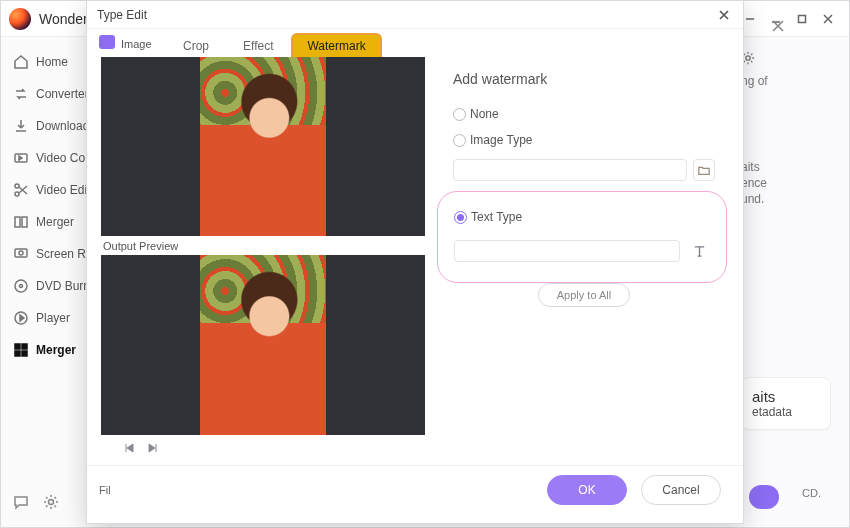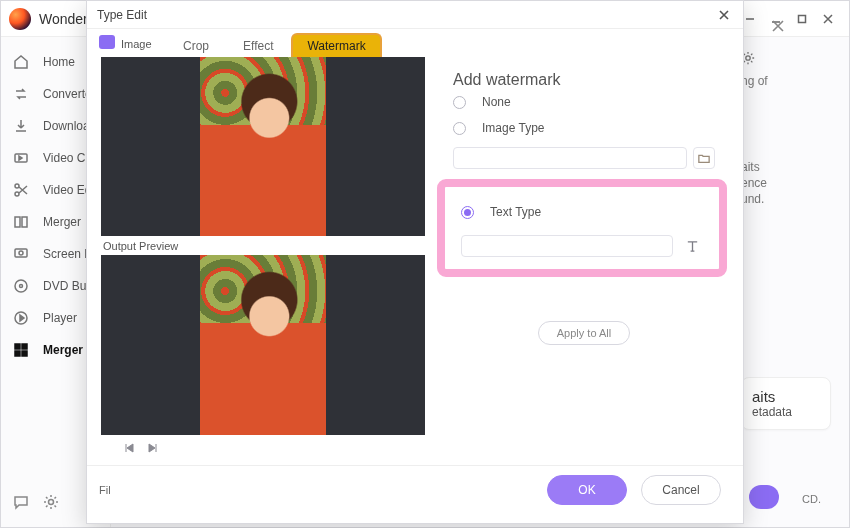--- a/index.html
+++ b/index.html
@@ -9,37 +9,37 @@
 .main-window{position:absolute;inset:0;background:#fff;border:1px solid #d9d9de;display:flex;flex-direction:column}
 .titlebar{height:36px;display:flex;align-items:center;padding:0 8px;border-bottom:1px solid #eee;background:#fff}
 .titlebar .logo{width:22px;height:22px;border-radius:50%;background:radial-gradient(circle at 30% 30%,#ffa24b,#ff5722 40%,#1c0a33 80%);margin-right:8px}
 .titlebar .title{font-size:14px;color:#333}
 .titlebar .spacer{flex:1}
 .win-btn{width:26px;height:26px;display:flex;align-items:center;justify-content:center;color:#666;border-radius:4px;cursor:pointer}
 .win-btn svg{width:10px;height:10px;stroke:#666;fill:none;stroke-width:1.5}
 
 .main-body{flex:1;display:flex;min-height:0}
 .sidebar{width:110px;background:#fbfbfc;border-right:1px solid #eee;padding:10px 0;display:flex;flex-direction:column;gap:2px}
-.side-item{display:flex;align-items:center;gap:14px;height:30px;padding:0 12px;color:#555;cursor:pointer;white-space:nowrap;overflow:hidden}
+.side-item{display:flex;align-items:center;gap:7px;height:30px;padding:0 12px;color:#555;cursor:pointer;white-space:nowrap;overflow:hidden}
 .side-item.active{color:#111;font-weight:600}
 .side-item .si-icon{width:16px;height:16px;display:flex;align-items:center;justify-content:center;flex:0 0 16px}
 .side-item .si-icon svg{width:16px;height:16px;stroke:#777;fill:none;stroke-width:1.5}
 .side-item.active .si-icon svg{stroke:#111;fill:#111}
 .sidebar .filler{flex:1}
 .sidebar .bottom-icons{display:flex;gap:14px;padding:0 12px 4px}
 .sidebar .bottom-icons svg{width:16px;height:16px;stroke:#888;fill:none;stroke-width:1.5}
 
 
 .bg-content{flex:1;position:relative;background:#fbfbfd}
 .bg-panel{position:absolute;right:18px;top:14px;width:90px;color:#777;font-size:12px;line-height:16px}
 .bg-panel .gear{width:14px;height:14px;stroke:#777;fill:none;stroke-width:1.5;margin-bottom:4px}
 .bg-data-card{position:absolute;right:18px;top:340px;width:90px;border:1px solid #eee;border-radius:8px;background:#fff;padding:10px 10px;color:#555;font-size:12px;box-shadow:0 1px 2px rgba(0,0,0,.03)}
 .bg-data-card .big{font-size:15px;color:#333}
 .bg-pill{position:absolute;right:70px;bottom:18px;width:30px;height:24px;border-radius:14px;background:#8b6cf3}
-.bg-cd{position:absolute;right:28px;bottom:22px;color:#777;font-size:11px}
+.bg-cd{position:absolute;right:28px;bottom:28px;color:#777;font-size:11px}
 
 
 .modal-shadow{position:absolute;left:86px;top:0;width:658px;height:524px;background:#fff;border:1px solid #d9d9de;box-shadow:0 6px 24px rgba(0,0,0,.18)}
 .modal-header{height:28px;display:flex;align-items:center;padding:0 10px;font-size:12px;color:#444;border-bottom:1px solid #eee}
 .modal-header .spacer{flex:1}
 .modal-close{width:18px;height:18px;display:flex;align-items:center;justify-content:center;cursor:pointer}
 .modal-close svg{width:10px;height:10px;stroke:#555;fill:none;stroke-width:1.6}
 
 .tabs-row{display:flex;gap:2px;padding:4px 10px 0 34px;height:28px;position:relative}
 .purple-box{position:absolute;left:12px;top:6px;width:16px;height:14px;border-radius:3px;background:#8b6cf3}
@@ -58,37 +58,37 @@
   repeating-radial-gradient(circle at 20% 20%,#d24a2a 0 4px,#6a7d3b 4px 12px,#9fae58 12px 20px);
   filter:saturate(1.05)}
 .preview-label{height:20px;font-size:11px;color:#555;padding:4px 2px 0;background:#fff}
 .preview-sel{position:absolute;left:14px;top:56px;width:auto}
 .thumb{width:18px;height:80px;border:2px solid #8b6cf3;border-radius:3px;margin-top:14px;background:linear-gradient(180deg,#ddd,#aaa)}
 .player-controls{height:32px;display:flex;align-items:center;gap:12px;padding:0 22px}
 .player-controls svg{width:12px;height:12px;fill:#8a8a92;stroke:#8a8a92}
 
 
 .wm-panel{flex:1;padding:14px 28px 0 28px;position:relative}
-.wm-title{font-size:16px;color:#555;}
-.radio-row{display:flex;align-items:center;gap:16px;height:26px;color:#555;cursor:pointer}
+.wm-title{font-size:14px;color:#555;margin-bottom:14px}
+.radio-row{display:flex;align-items:center;gap:4px;height:26px;color:#555;cursor:pointer}
 .radio{width:13px;height:13px;border:1.5px solid #b7b7c2;border-radius:50%;display:inline-flex;align-items:center;justify-content:center}
 .radio.sel{border-color:#8b6cf3}
 .radio.sel::after{content:"";width:7px;height:7px;border-radius:50%;background:#8b6cf3}
 .file-row{display:flex;align-items:center;gap:6px;margin:6px 0 10px 0}
 .file-input{flex:1;height:22px;border:1px solid #e3e3ea;border-radius:4px;background:#fff}
 .folder-btn{width:22px;height:22px;border:1px solid #e3e3ea;border-radius:4px;display:flex;align-items:center;justify-content:center;cursor:pointer}
 .folder-btn svg{width:12px;height:12px;fill:none;stroke:#9a8b7a;stroke-width:1.5}
 
-.text-block{border:8px solid #f9a8d4;border-radius:9px;padding:12px 16px 12px;margin-top:4px;margin-left:-16px;margin-right:-12px}
+.text-block{border:1px solid #f9a8d4;border-radius:20px;padding:12px 16px 20px;margin-top:4px;margin-left:-16px;margin-right:-12px}
 .text-row{display:flex;align-items:center;gap:8px;margin-top:10px}
 .text-input{flex:1;height:22px;border:1px solid #e3e3ea;border-radius:4px;background:#fff}
 .t-btn{width:22px;height:22px;display:flex;align-items:center;justify-content:center;cursor:pointer}
 .t-btn svg{width:15px;height:15px;stroke:#7c7c85;fill:none;stroke-width:1.4}
 
-.apply-all{margin-top:44px}
+.apply-all{}
 .apply-all button{display:block;margin:0 auto;padding:5px 18px;border:1px solid #d8d8e0;border-radius:14px;background:#fff;color:#888;font-size:11px;cursor:pointer}
 
 .modal-footer{height:49px;border-top:1px solid #eee;display:flex;align-items:center;justify-content:flex-end;gap:14px;padding:0 22px;position:relative}
 .modal-footer .fil{position:absolute;left:12px;color:#666;font-size:11px}
 .btn{min-width:80px;height:30px;border-radius:16px;border:1px solid #d8d8e0;background:#fff;color:#555;font-size:12px;cursor:pointer;display:flex;align-items:center;justify-content:center}
 .btn.primary{background:#9b7bf6;border-color:#9b7bf6;color:#fff}
 
 
 .outer-x{position:absolute;right:60px;top:20px;width:18px;height:18px}
 .outer-x svg{width:12px;height:12px;stroke:#888;fill:none;stroke-width:1.6}

